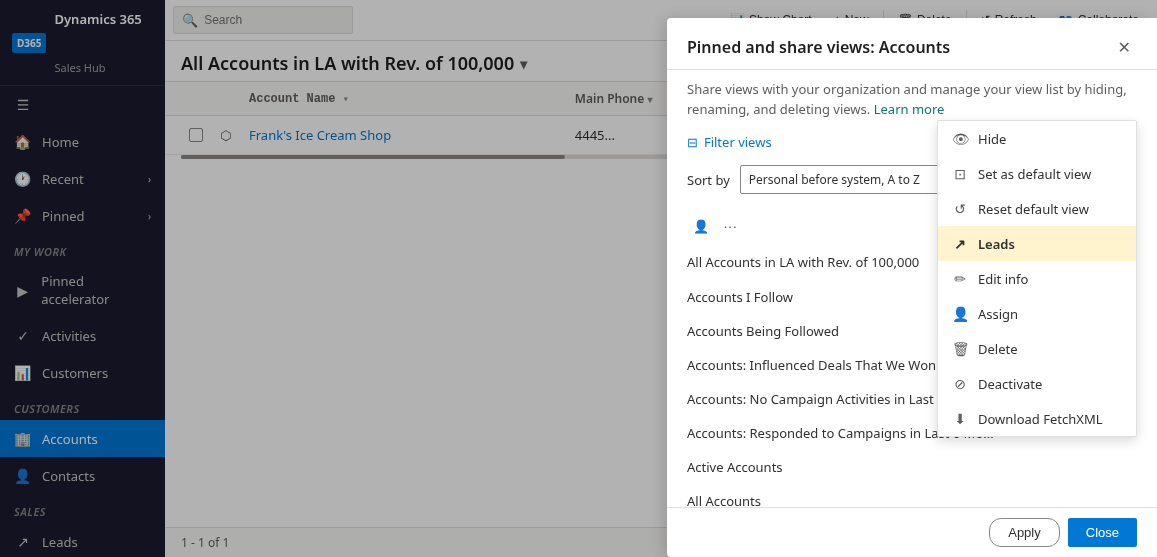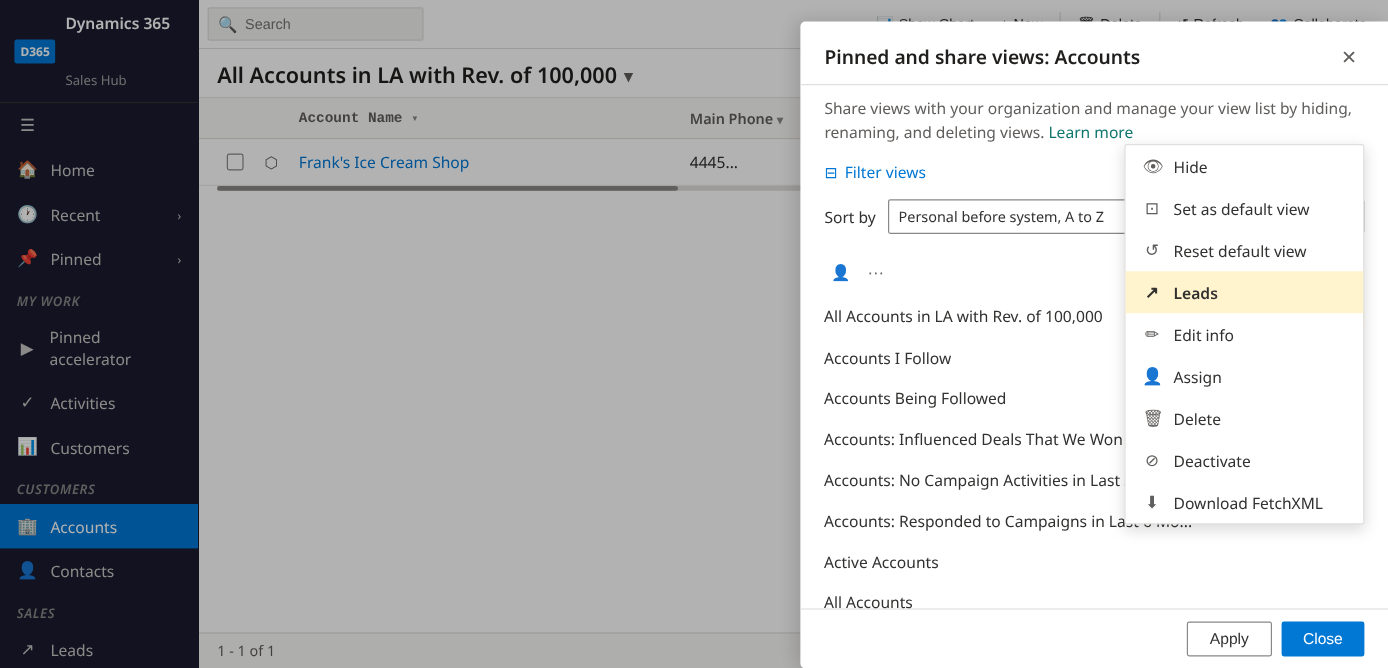--- a/index.html
+++ b/index.html
@@ -301,21 +301,21 @@
       padding: 6px 18px;
       border-radius: 2px;
       font-size: 13px;
       cursor: pointer;
     }
     .btn-secondary {
       background: #fff;
       color: #323130;
       border: 1px solid #8a8886;
       padding: 6px 18px;
-      border-radius: 2px;
+      border-radius: 12px;
       font-size: 13px;
       cursor: pointer;
     }
 
     
     .context-menu {
       position: absolute;
       right: 20px;
       top: 120px;
       width: 200px;

